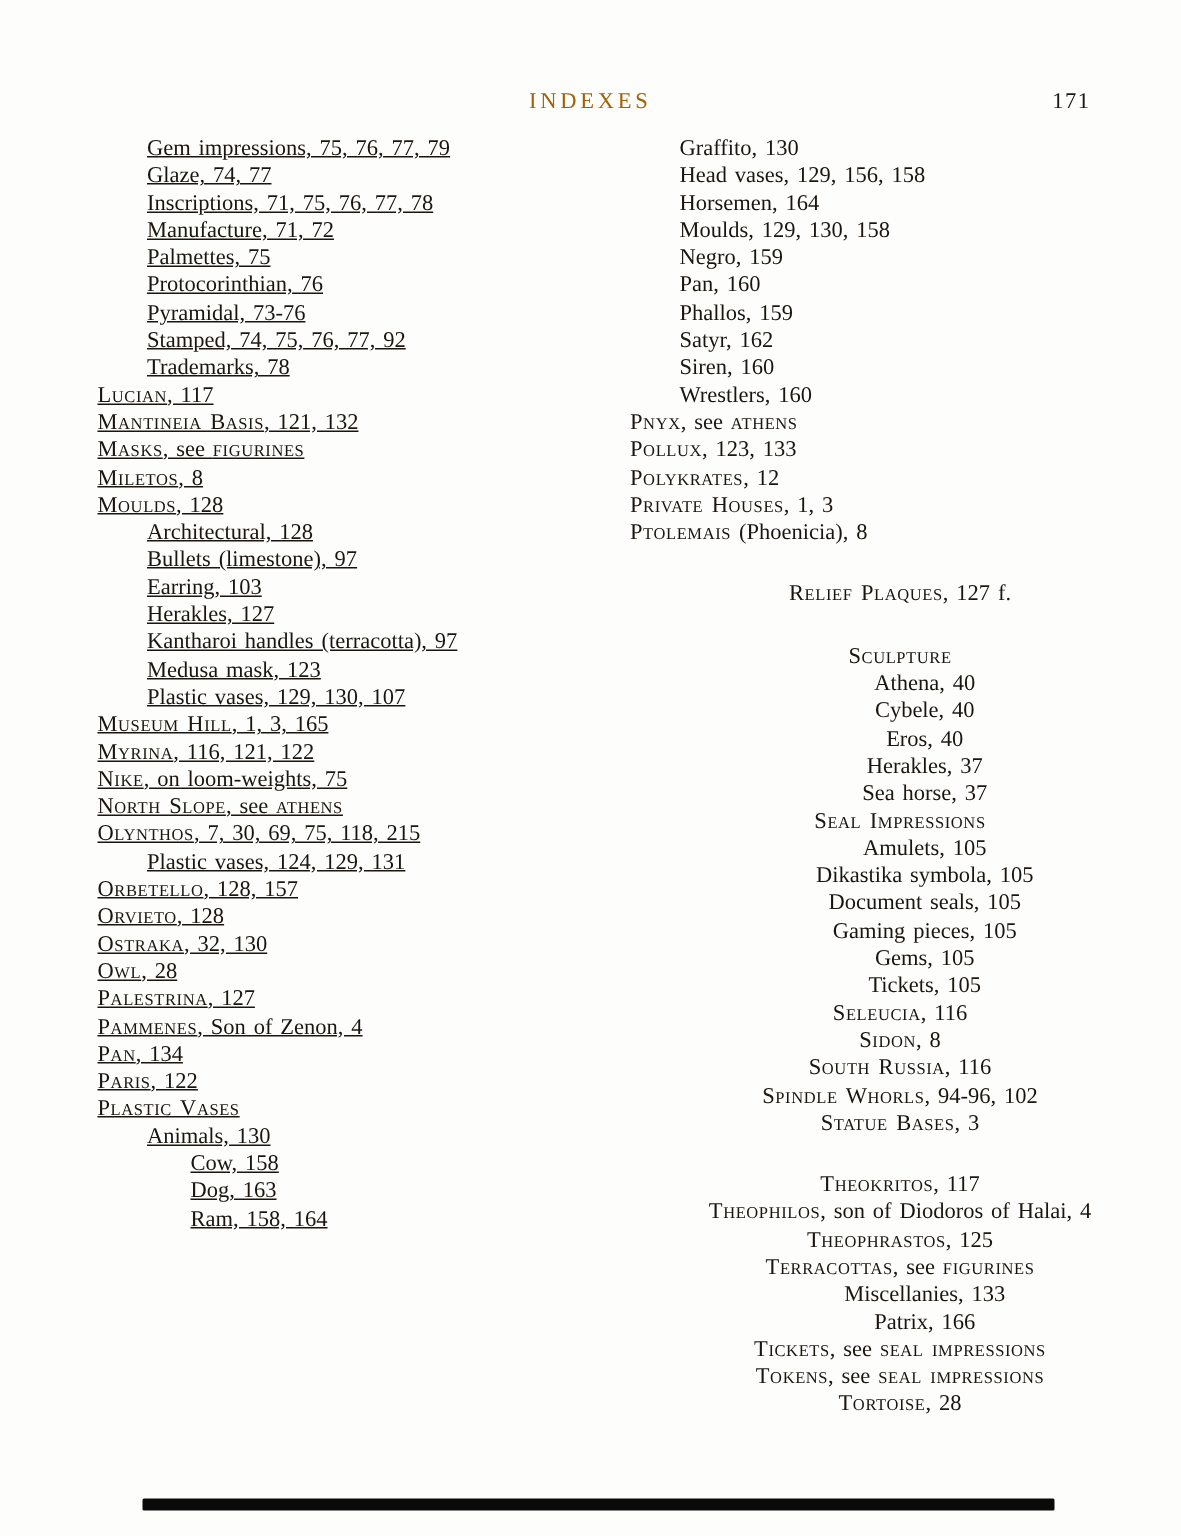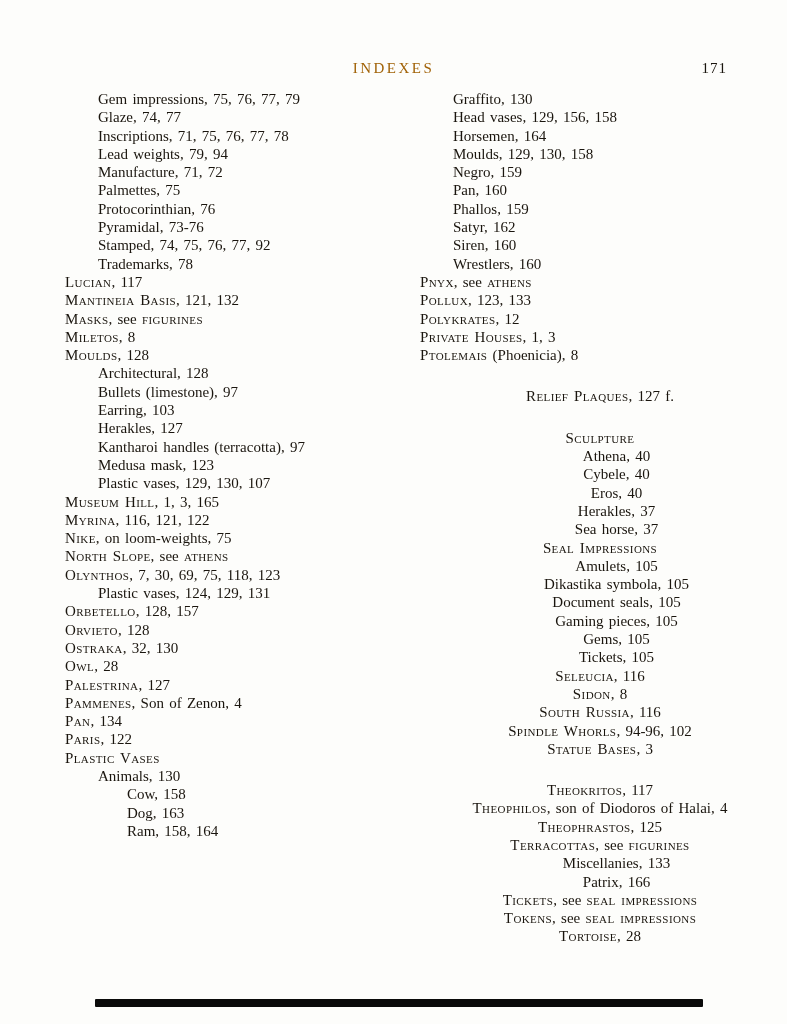--- a/index.html
+++ b/index.html
@@ -35,21 +35,21 @@
   }
   .col {
     position: absolute;
     top: 90px;
     width: 360px;
     font-size: 15px;
     line-height: 18.3px;
     word-spacing: 1.5px;
     color: #1a150e;
   }
-  .col-left  { left: 65px; }
+  .col-left  { left: 65px; text-decoration: underline; }
   .col-right { left: 420px; }
   .col-left  .group + .group { }
   .col-right .group + .group { margin-top: 23px; text-align: center; }
   .line { white-space: nowrap; }
   .indent-0 { padding-left: 0; }
   .indent-1 { padding-left: 33px; }
   .indent-2 { padding-left: 62px; }
   .sc {
     font-variant: small-caps;
     letter-spacing: 0.4px;
@@ -69,21 +69,20 @@
   <div class="header-row">
     <span class="header-title">INDEXES</span>
     <span class="page-number">171</span>
   </div>
 
   <div class="col col-left">
       <div class="group">
         <div class="line indent-1"><span class="tx">Gem impressions, 75, 76, 77, 79</span></div>
         <div class="line indent-1"><span class="tx">Glaze, 74, 77</span></div>
         <div class="line indent-1"><span class="tx">Inscriptions, 71, 75, 76, 77, 78</span></div>
-        <div class="line indent-1"><span class="tx">Lead weights, 79, 94</span></div>
         <div class="line indent-1"><span class="tx">Manufacture, 71, 72</span></div>
         <div class="line indent-1"><span class="tx">Palmettes, 75</span></div>
         <div class="line indent-1"><span class="tx">Protocorinthian, 76</span></div>
         <div class="line indent-1"><span class="tx">Pyramidal, 73-76</span></div>
         <div class="line indent-1"><span class="tx">Stamped, 74, 75, 76, 77, 92</span></div>
         <div class="line indent-1"><span class="tx">Trademarks, 78</span></div>
         <div class="line indent-0"><span class="sc">Lucian</span><span class="tx">, 117</span></div>
       </div>
       <div class="group">
         <div class="line indent-0"><span class="sc">Mantineia Basis</span><span class="tx">, 121, 132</span></div>
@@ -98,21 +97,21 @@
         <div class="line indent-1"><span class="tx">Medusa mask, 123</span></div>
         <div class="line indent-1"><span class="tx">Plastic vases, 129, 130, 107</span></div>
         <div class="line indent-0"><span class="sc">Museum Hill</span><span class="tx">, 1, 3, 165</span></div>
         <div class="line indent-0"><span class="sc">Myrina</span><span class="tx">, 116, 121, 122</span></div>
       </div>
       <div class="group">
         <div class="line indent-0"><span class="sc">Nike</span><span class="tx">, on loom-weights, 75</span></div>
         <div class="line indent-0"><span class="sc">North Slope</span><span class="tx">, see </span><span class="sc">athens</span></div>
       </div>
       <div class="group">
-        <div class="line indent-0"><span class="sc">Olynthos</span><span class="tx">, 7, 30, 69, 75, 118, 123</span></div>
+        <div class="line indent-0"><span class="sc">Olynthos</span><span class="tx">, 7, 30, 69, 75, 118, 215</span></div>
         <div class="line indent-1"><span class="tx">Plastic vases, 124, 129, 131</span></div>
         <div class="line indent-0"><span class="sc">Orbetello</span><span class="tx">, 128, 157</span></div>
         <div class="line indent-0"><span class="sc">Orvieto</span><span class="tx">, 128</span></div>
         <div class="line indent-0"><span class="sc">Ostraka</span><span class="tx">, 32, 130</span></div>
         <div class="line indent-0"><span class="sc">Owl</span><span class="tx">, 28</span></div>
       </div>
       <div class="group">
         <div class="line indent-0"><span class="sc">Palestrina</span><span class="tx">, 127</span></div>
         <div class="line indent-0"><span class="sc">Pammenes</span><span class="tx">, Son of Zenon, 4</span></div>
         <div class="line indent-0"><span class="sc">Pan</span><span class="tx">, 134</span></div>

